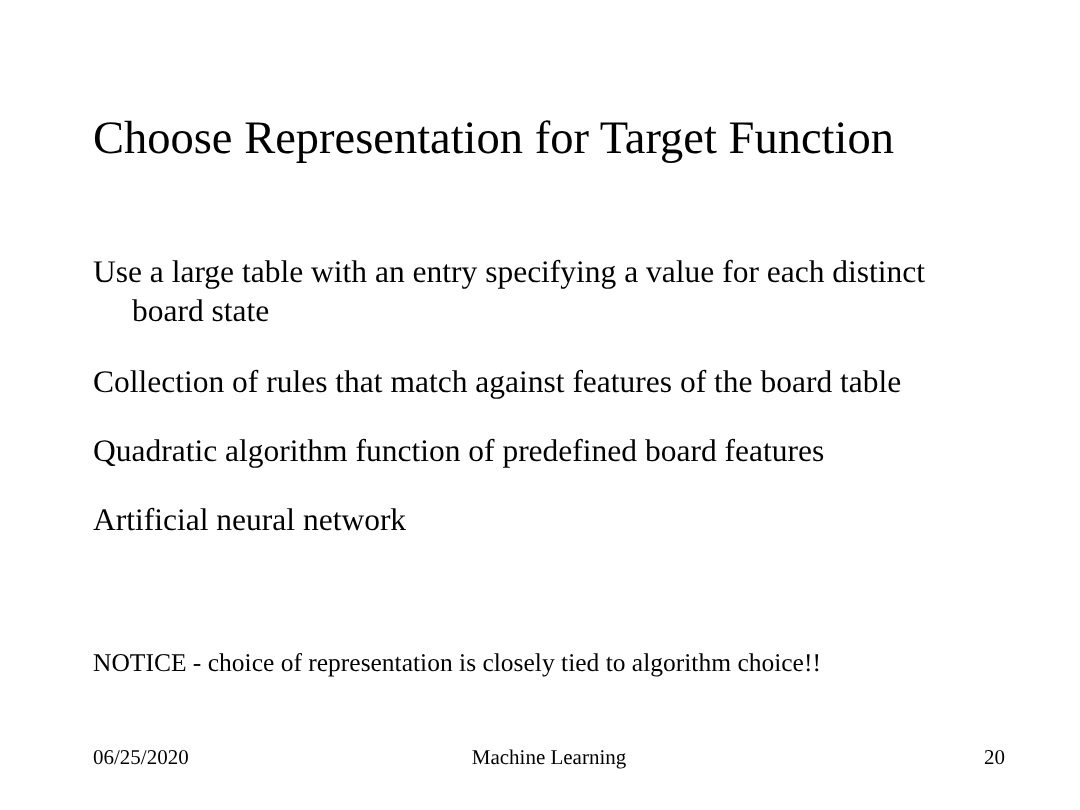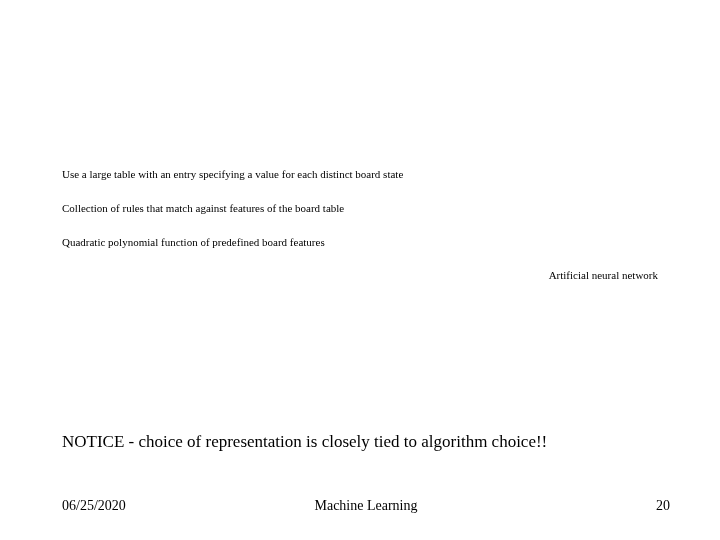--- a/index.html
+++ b/index.html
@@ -18,31 +18,30 @@
     font-size: 31px;
     font-weight: 400;
     text-align: left;
     letter-spacing: 0px;
   }
   .body {
     position: absolute;
     top: 168px;
     left: 62px;
     right: 62px;
-    font-size: 11px;
+    font-size: 21px;
     line-height: 1.25;
   }
   .item {
     margin-bottom: 20px;
     padding-left: 26px;
     text-indent: -26px;
   }
   .item.tight {
     margin-bottom: 18px;
-    text-align: right;
   }
   .notice {
     position: absolute;
     top: 432px;
     left: 62px;
     right: 62px;
     font-size: 17px;
     line-height: 1.2;
     padding-left: 36px;
     text-indent: -36px;
@@ -56,25 +55,26 @@
   }
   .footer-date { position: absolute; left: 0; bottom: 0; }
   .footer-center { position: absolute; left: 0; right: 0; text-align: center; bottom: 0; font-family: Liberation Serif, serif; }
   .footer-page { position: absolute; right: 0; bottom: 0; }
 </style>
 </head>
 <body>
 
 <div class="slide">
 
+  <div class="title">Choose Representation for Target Function</div>
 
   <div class="body">
     <div class="item">Use a large table with an entry specifying a value for each distinct board state</div>
     <div class="item">Collection of rules that match against features of the board table</div>
-    <div class="item">Quadratic polynomial function of predefined board features</div>
+    <div class="item">Quadratic algorithm function of predefined board features</div>
     <div class="item tight">Artificial neural network</div>
   </div>
 
   <div class="notice">NOTICE - choice of representation is closely tied to algorithm choice!!</div>
 
   <div class="footer">
     <span class="footer-date">06/25/2020</span>
     <span class="footer-center">Machine Learning</span>
     <span class="footer-page">20</span>
   </div>

